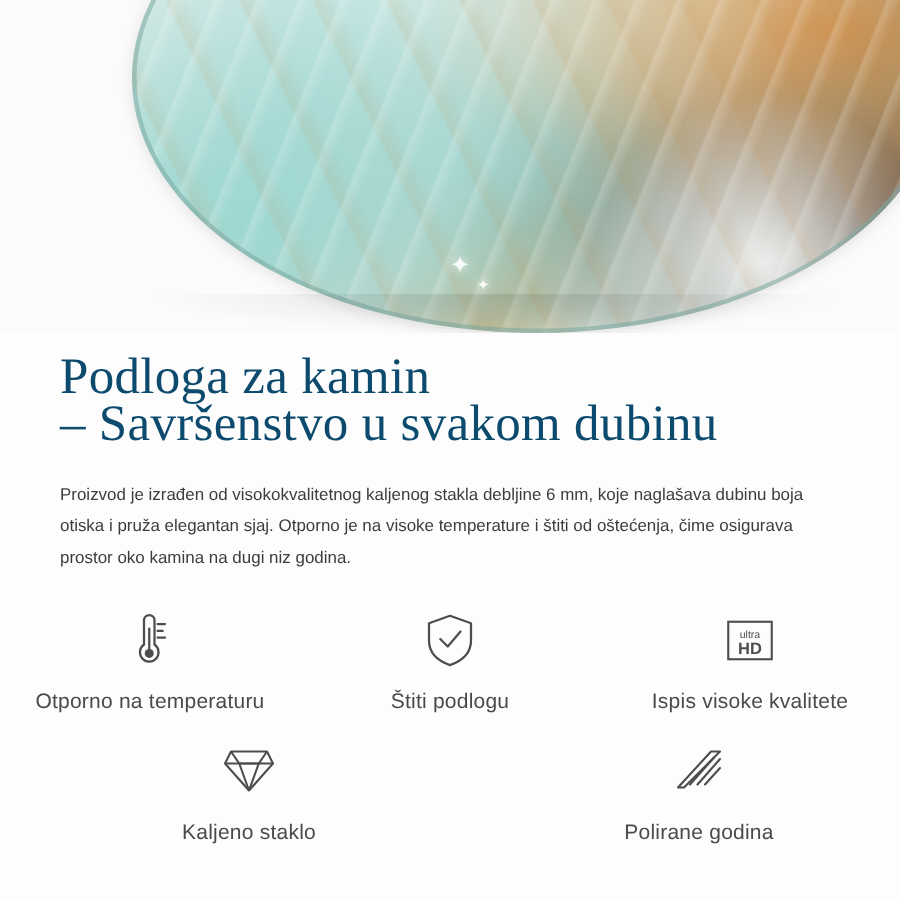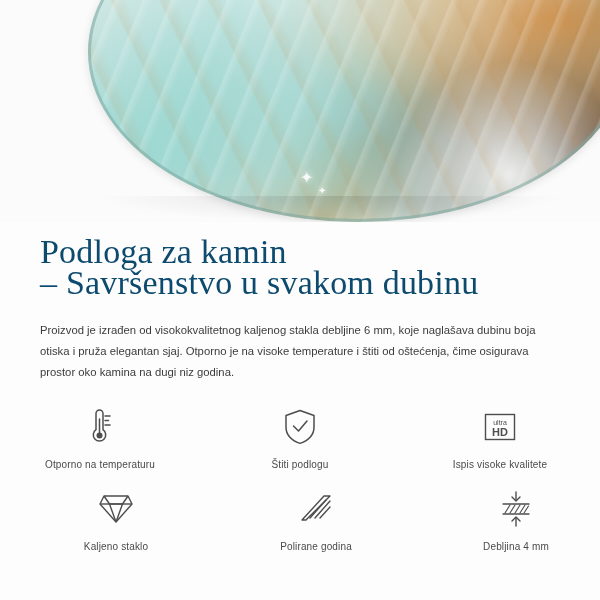--- a/index.html
+++ b/index.html
@@ -146,21 +146,21 @@
     padding-top: 8px;
   }
   .feature-icon {
     height: 46px;
     display: flex;
     align-items: center;
     justify-content: center;
   }
   .feature-label {
     margin-top: 9px;
-    font-size: 10px;
+    font-size: 14px;
     color: #4a4a4a;
     letter-spacing: 0.15px;
     text-align: center;
   }
   .feature-row.second .feature { padding-top: 16px; margin-left: 32px; }
   .ico { display: block; }
 </style>
 </head>
 <body>
 
@@ -244,37 +244,17 @@
           <svg class="ico" width="40" height="34" viewBox="0 0 40 34" fill="none" stroke="#4d4d4d" stroke-width="1.4" stroke-linecap="round" stroke-linejoin="round">
             <path d="M6 28 L28 4 H34 L10 28 z"></path>
             <line x1="14" y1="26" x2="30" y2="8"></line>
             <line x1="19" y1="26" x2="34" y2="9"></line>
             <line x1="24" y1="26" x2="34" y2="15"></line>
           </svg>
         </div>
         <div class="feature-label">Polirane godina</div>
       </div>
 
-      <div class="feature">
-        <div class="feature-icon">
-          <svg class="ico" width="40" height="38" viewBox="0 0 40 38" fill="none" stroke="#4d4d4d" stroke-width="1.4" stroke-linecap="round" stroke-linejoin="round">
-            <line x1="20" y1="2" x2="20" y2="10"></line>
-            <polyline points="16,7 20,11 24,7"></polyline>
-            <line x1="7" y1="14" x2="33" y2="14"></line>
-            <line x1="7" y1="24" x2="33" y2="24"></line>
-            <g stroke-width="1.1">
-              <line x1="9" y1="23" x2="14" y2="15"></line>
-              <line x1="14" y1="23" x2="19" y2="15"></line>
-              <line x1="19" y1="23" x2="24" y2="15"></line>
-              <line x1="24" y1="23" x2="29" y2="15"></line>
-              <line x1="28" y1="23" x2="32.5" y2="16"></line>
-            </g>
-            <line x1="20" y1="36" x2="20" y2="28"></line>
-            <polyline points="16,31 20,27 24,31"></polyline>
-          </svg>
-        </div>
-        <div class="feature-label">Debljina 4 mm</div>
-      </div>
 
     </div>
 
   </div>
 </div>
 
 </body></html>

